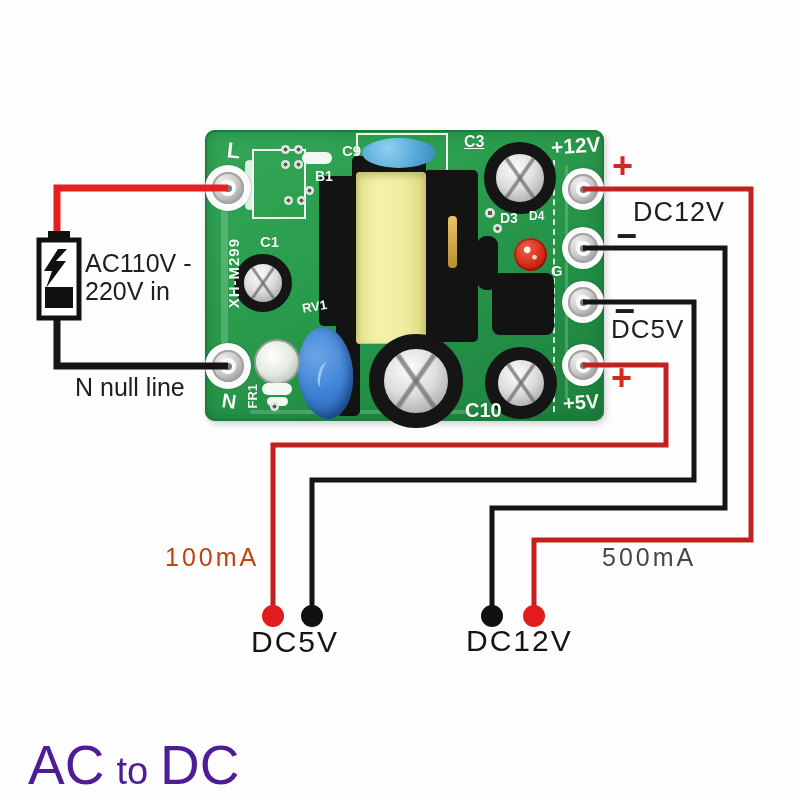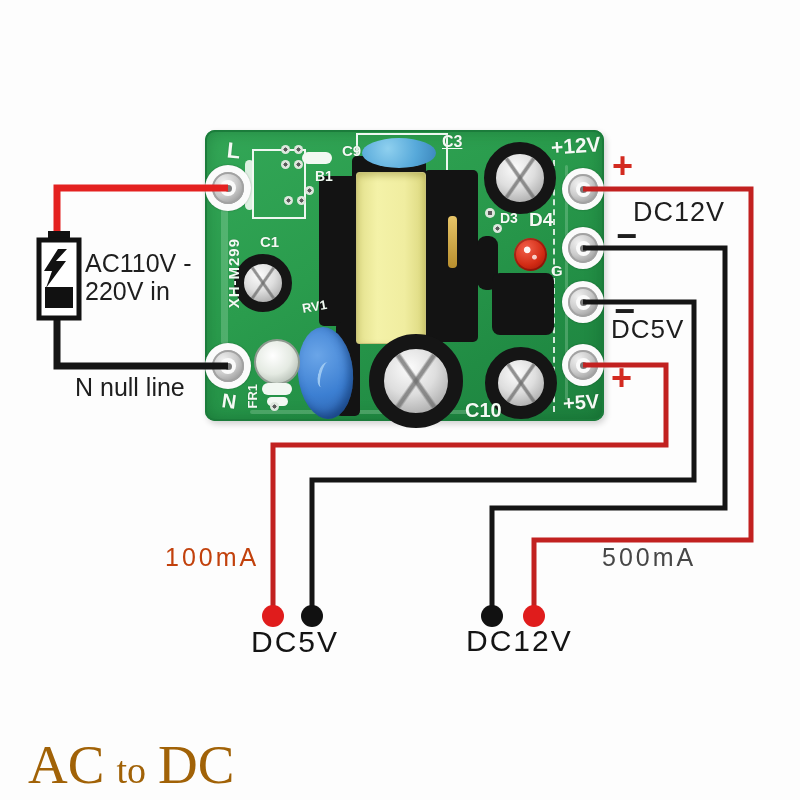--- a/index.html
+++ b/index.html
@@ -29,21 +29,21 @@
                    linear-gradient(-55deg,transparent 46%,rgba(110,110,110,.75) 48.5%,rgba(110,110,110,.75) 51.5%,transparent 54%);}
   .led{position:absolute;border-radius:50%;
        background:radial-gradient(circle at 40% 36%,rgba(255,255,255,.95) 0 10%,transparent 13%),
                   radial-gradient(circle at 62% 58%,rgba(255,255,255,.75) 0 7%,transparent 10%),
                   radial-gradient(circle at 38% 32%,#f2604a,#d22b14 55%,#8e0f06);
        box-shadow:inset 0 0 0 2px rgba(70,0,0,.35);}
   .blk{position:absolute;background:#131313;border-radius:5px;}
   
   .ann{position:absolute;color:#1e1e1e;white-space:nowrap;line-height:1;}
   .wires{position:absolute;left:0;top:0;pointer-events:none;}
-  .caption{position:absolute;color:#a16207;font-family:Liberation Serif, serif;}
+  .caption{position:absolute;color:#4c1d95;}
 </style>
 </head>
 <body>
 
 <div class="stage">
 
   <div class="board"></div>
 
   <div class="trace" style="left:221px;top:205px;width:7px;height:140px;"></div>
   <div class="trace" style="left:250px;top:410px;width:220px;height:4px;"></div>
@@ -137,24 +137,24 @@
     <div class="pad-silver" style="width:30px;height:30px;">
         <div class="pad-white" style="width:15px;height:15px;">
           <div class="pad-hole" style="width:7px;height:7px;"></div>
         </div>
       </div>
   </div>
 
   <div class="silk" style="left:227px;top:140px;font-size:22px;transform:rotate(6deg);">L</div>
   <div class="silk" style="left:342px;top:143px;font-size:15px;">C9</div>
   <div class="silk" style="left:315px;top:169px;font-size:14px;">B1</div>
-  <div class="silk" style="left:442px;top:134px;font-size:16px;text-decoration:underline;">C3</div>
+  <div class="silk" style="left:464px;top:134px;font-size:16px;text-decoration:underline;">C3</div>
   <div class="silk" style="left:551px;top:135px;font-size:21px;transform:rotate(-4deg);">+12V</div>
   <div class="silk" style="left:500px;top:211px;font-size:14px;">D3</div>
-  <div class="silk" style="left:529px;top:210px;font-size:19px;">D4</div>
+  <div class="silk" style="left:529px;top:210px;font-size:12px;">D4</div>
   <div class="silk" style="left:551px;top:263px;font-size:15px;">G</div>
   <div class="silk" style="left:260px;top:234px;font-size:15px;">C1</div>
   <div class="silk" style="left:226px;top:238px;font-size:15px;writing-mode:vertical-rl;transform:rotate(180deg);letter-spacing:1px;">XH-M299</div>
   <div class="silk" style="left:302px;top:300px;font-size:13px;transform:rotate(-10deg);">RV1</div>
   <div class="silk" style="left:246px;top:384px;font-size:13px;writing-mode:vertical-rl;transform:rotate(180deg);">FR1</div>
   <div class="silk" style="left:222px;top:391px;font-size:20px;transform:rotate(8deg);">N</div>
   <div class="silk" style="left:465px;top:400px;font-size:20px;">C10</div>
   <div class="silk" style="left:563px;top:392px;font-size:20px;transform:rotate(-4deg);">+5V</div>
 
   <svg class="wires" width="800" height="800" viewBox="0 0 800 800">

